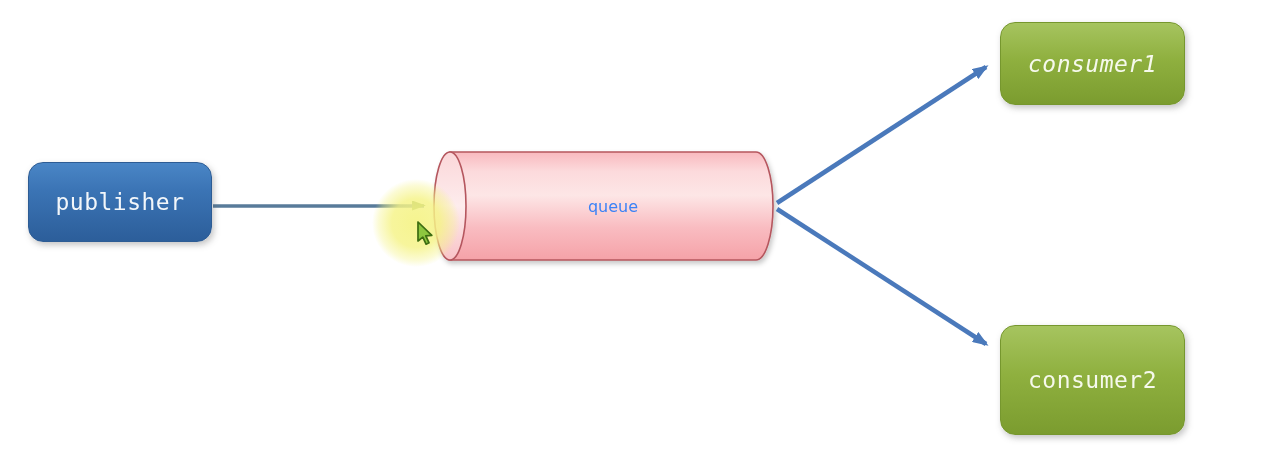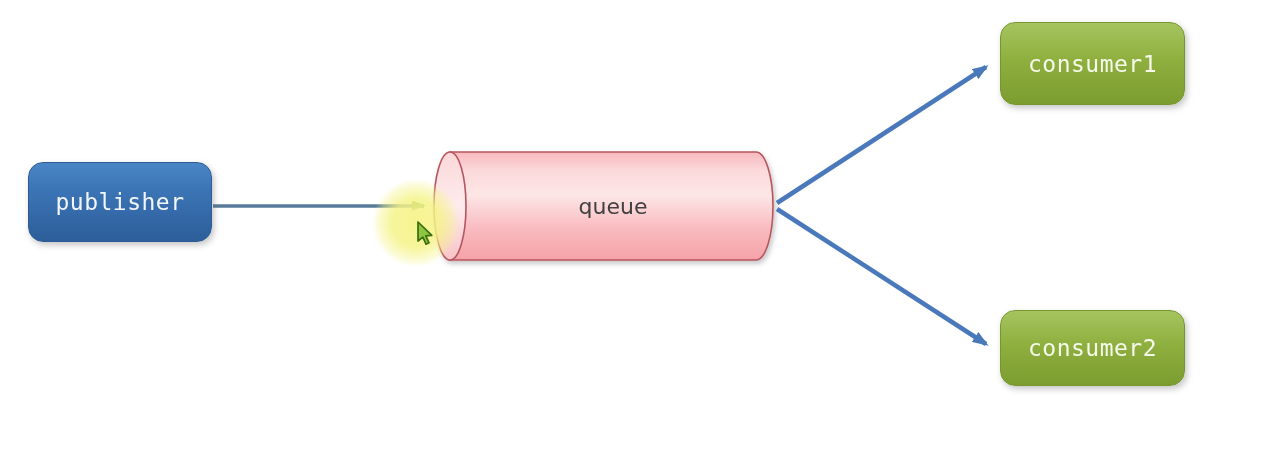--- a/index.html
+++ b/index.html
@@ -33,32 +33,32 @@
     background: linear-gradient(to bottom, #4a86c6 0%, #3b74b5 35%, #2c5e9a 100%);
     border: 1px solid #2d5c94;
     color: #f2f6fa;
   }
   .node-box.consumer {
     left: 1000px; width: 185px;
     background: linear-gradient(to bottom, #a6c45f 0%, #8fb03f 45%, #7b9c2f 100%);
     border: 1px solid #76972e;
     color: #f6f9ec;
   }
-  .node-box.consumer1 { top: 22px; height: 83px; }
-  .node-box.consumer2 { top: 310px; height: 76px; }
+  .node-box.consumer1 { top: 22px; height: 83px; font-style: italic; }
+  .node-box.consumer2 { top: 325px; height: 110px; }
   .queue-label {
     position: absolute;
     z-index: 2;
     left: 452px; top: 152px; width: 322px; height: 108px;
     display: flex;
     align-items: center;
     justify-content: center;
     font-family: "DejaVu Sans", "Liberation Sans", sans-serif;
-    font-size: 22px;
-    color: #404040;
+    font-size: 16px;
+    color: #3b82f6;
     pointer-events: none;
   }
 </style>
 </head>
 <body>
 
 <div id="canvas">
 
   <svg id="diagram-svg" viewBox="0 0 1288 466" xmlns="http://www.w3.org/2000/svg">
     <defs>

